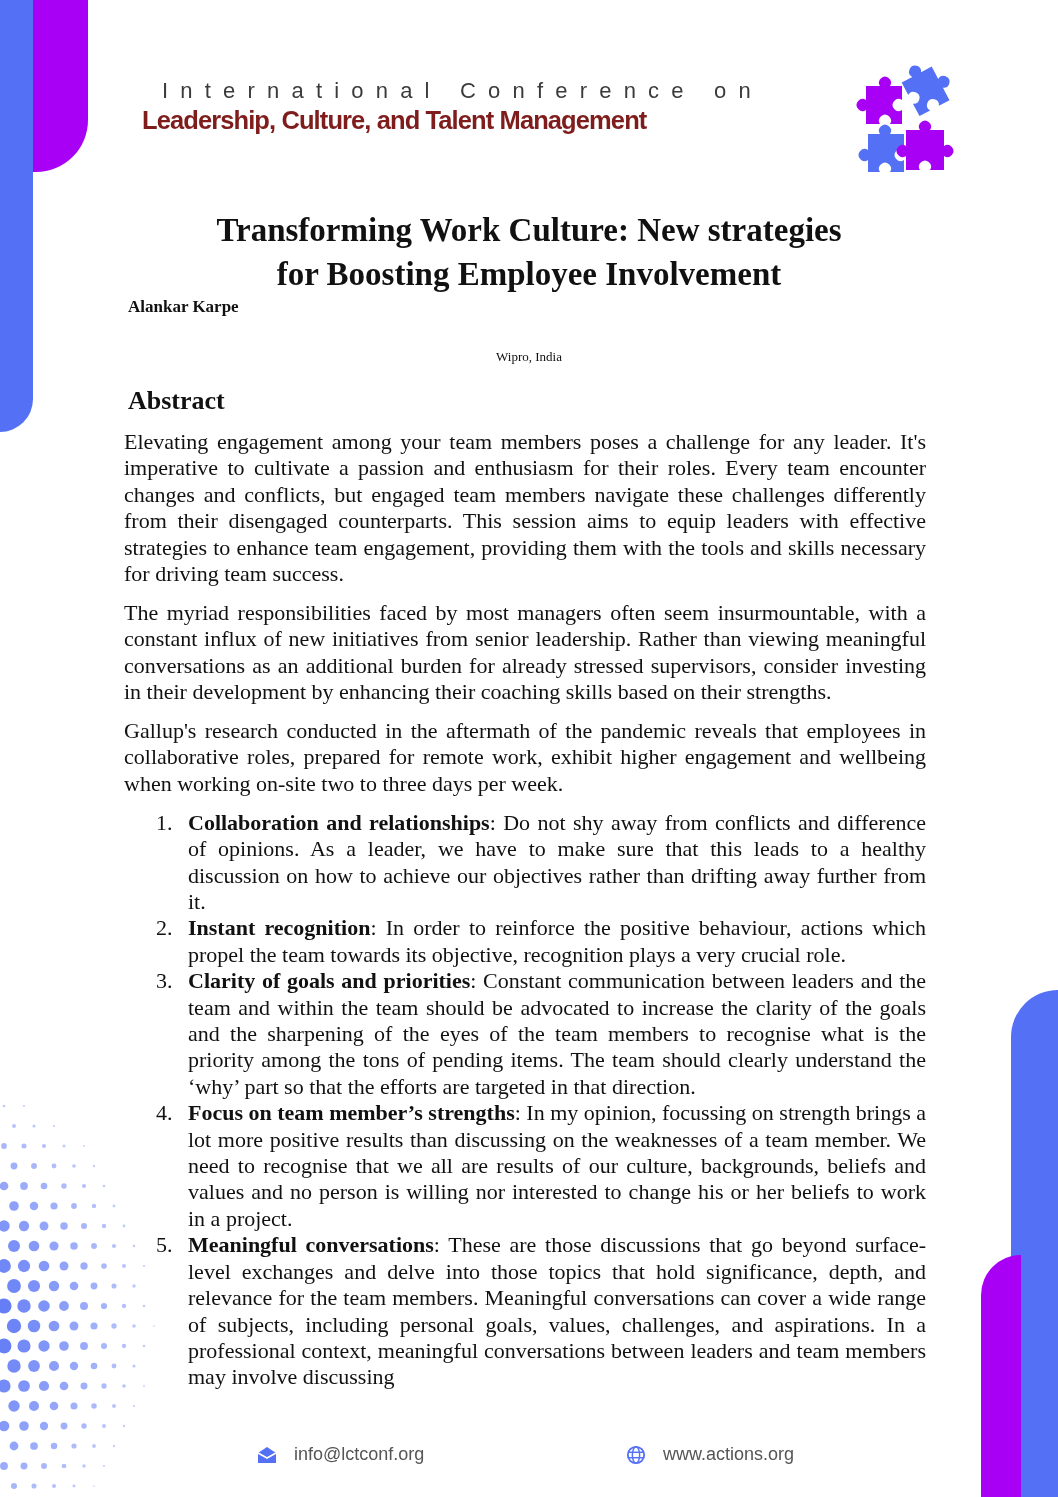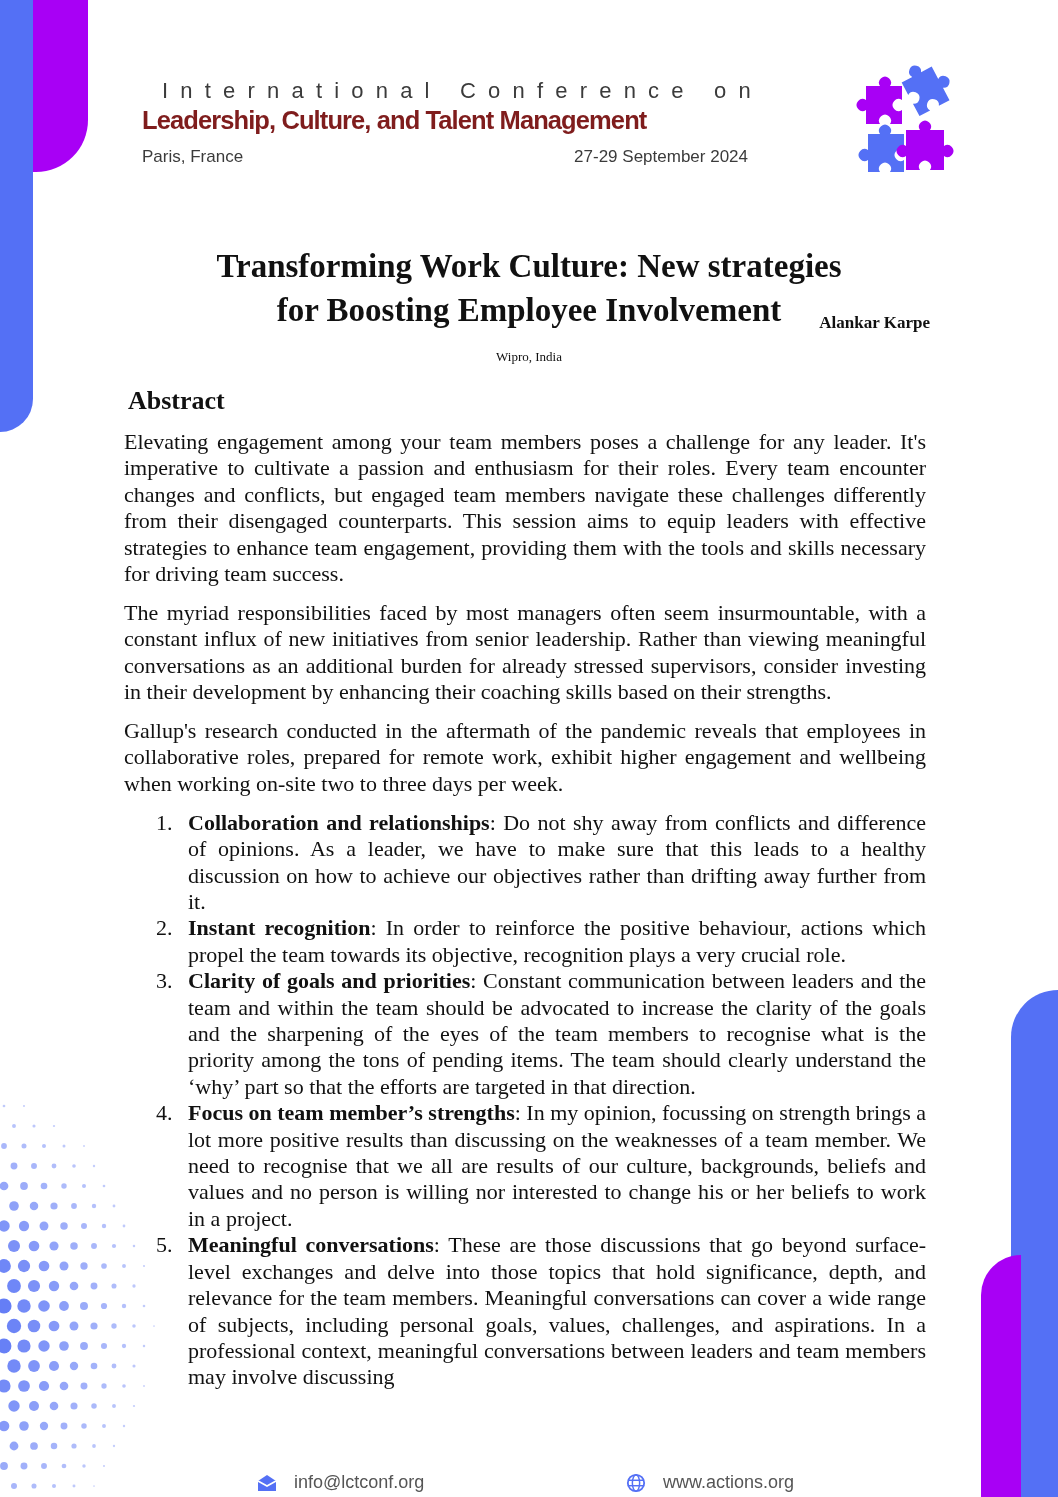--- a/index.html
+++ b/index.html
@@ -7,32 +7,32 @@
   .bar-blue-left { position: absolute; left: 0; top: 0; width: 33px; height: 432px; background: #5470f5; border-bottom-right-radius: 34px; }
   .bar-purple-left { position: absolute; left: 33px; top: 0; width: 55px; height: 172px; background: #a800f5; border-bottom-right-radius: 52px; }
   .bar-blue-right { position: absolute; left: 1011px; top: 990px; width: 47px; height: 507px; background: #5470f5; border-top-left-radius: 52px; }
   .bar-purple-right { position: absolute; left: 981px; top: 1255px; width: 40px; height: 242px; background: #a800f5; border-top-left-radius: 52px; }
   .dots { position: absolute; left: 0; top: 1060px; width: 200px; height: 437px; }
   .header { position: absolute; left: 142px; top: 78px; width: 606px; font-family: "Liberation Sans", sans-serif; }
   .conf-top { font-size: 22px; color: #3b3b3b; letter-spacing: 12.2px; white-space: nowrap; font-weight: 400; margin-left: 20px; }
   .conf-main { font-size: 25.5px; color: #7f1d1d; font-weight: 700; letter-spacing: -0.9px; white-space: nowrap; margin-top: 2px; }
   .conf-meta { display: flex; justify-content: space-between; font-size: 17px; color: #3b3b3b; margin-top: 12px; }
   .puzzle { position: absolute; left: 856px; top: 58px; width: 104px; height: 122px; }
-  .title { position: absolute; left: 128px; top: 208px; width: 802px; text-align: center; font-weight: 700; font-size: 33px; line-height: 44px; margin-top: 36px; }
-  .author { position: absolute; left: 128px; top: 313px; width: 802px; text-align: right; font-weight: 700; font-size: 17px; }
+  .title { position: absolute; left: 128px; top: 208px; width: 802px; text-align: center; font-weight: 700; font-size: 33px; line-height: 44px; }
+  .author { position: absolute; left: 128px; top: 297px; width: 802px; text-align: left; font-weight: 700; font-size: 17px; }
   .affil { position: absolute; left: 128px; top: 349px; width: 802px; text-align: center; font-size: 13px; }
   .abstract-h { position: absolute; left: 128px; top: 386px; font-weight: 700; font-size: 26px; }
   .body { position: absolute; left: 124px; top: 429px; width: 802px; font-size: 22px; line-height: 26.4px; text-align: justify; }
   .body p { margin: 0 0 12.5px 0; }
   .body ol { margin: 0; padding: 0; list-style: none; }
   .body li { position: relative; padding-left: 64px; margin: 0; }
   .body li .num { position: absolute; left: 32px; top: 0; }
   .body li b { font-weight: 700; }
   .footer { position: absolute; top: 1444px; left: 256px; width: 560px; height: 28px; font-family: "Liberation Sans", sans-serif; font-size: 18px; color: #555; }
-  .f-item { position: absolute; top: 0; display: flex; align-items: center; gap: 16px; margin-top: 28px; }
+  .f-item { position: absolute; top: 0; display: flex; align-items: center; gap: 16px; }
   .f-email { left: 0; }
   .f-web { left: 369px; }
   .f-icon { width: 22px; height: 20px; display: inline-block; }
 </style>
 </head>
 <body>
 
 <div class="bar-blue-left"></div>
 <div class="bar-purple-left"></div>
 <div class="bar-blue-right"></div>
@@ -165,24 +165,20 @@
       <circle cx="34" cy="426" r="2.556976079602932" fill="#5470f5" fill-opacity="0.47"></circle>
       <circle cx="54" cy="426" r="2.043308625709461" fill="#5470f5" fill-opacity="0.43"></circle>
       <circle cx="74" cy="426" r="1.4689630163529959" fill="#5470f5" fill-opacity="0.38"></circle>
       <circle cx="94" cy="426" r="0.8447615772576587" fill="#5470f5" fill-opacity="0.32"></circle>
     </g>
 </svg>
 
 <div class="header">
   <div class="conf-top">International Conference on</div>
   <div class="conf-main">Leadership, Culture, and Talent Management</div>
-  <div class="conf-meta">
-    <span>Paris, France</span>
-    <span>27-29 September 2024</span>
-  </div>
 </div>
 
 <svg class="puzzle" viewBox="0 0 104 122">
 
   <path d="M10 28 h14 a6 6 0 1 1 10 0 h12 v14 a6 6 0 1 0 0 10 v14 h-12 a6 6 0 1 0 -10 0 h-14 v-14 a6 6 0 1 1 0 -10 z" fill="#a800f5"></path>
 
   <g transform="rotate(-28 70 32)">
     <path d="M52 14 h12 a6 6 0 1 1 10 0 h12 v14 a6 6 0 1 1 0 10 v14 h-12 a6 6 0 1 0 -10 0 h-12 v-14 a6 6 0 1 0 0 -10 z" fill="#5470f5"></path>
   </g>
 

